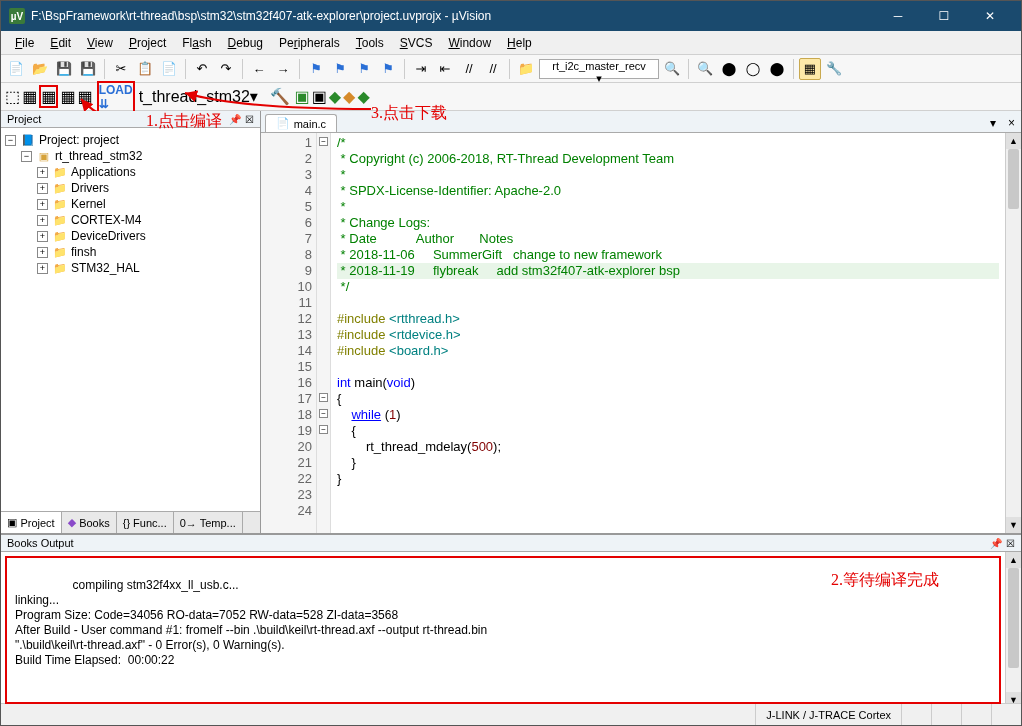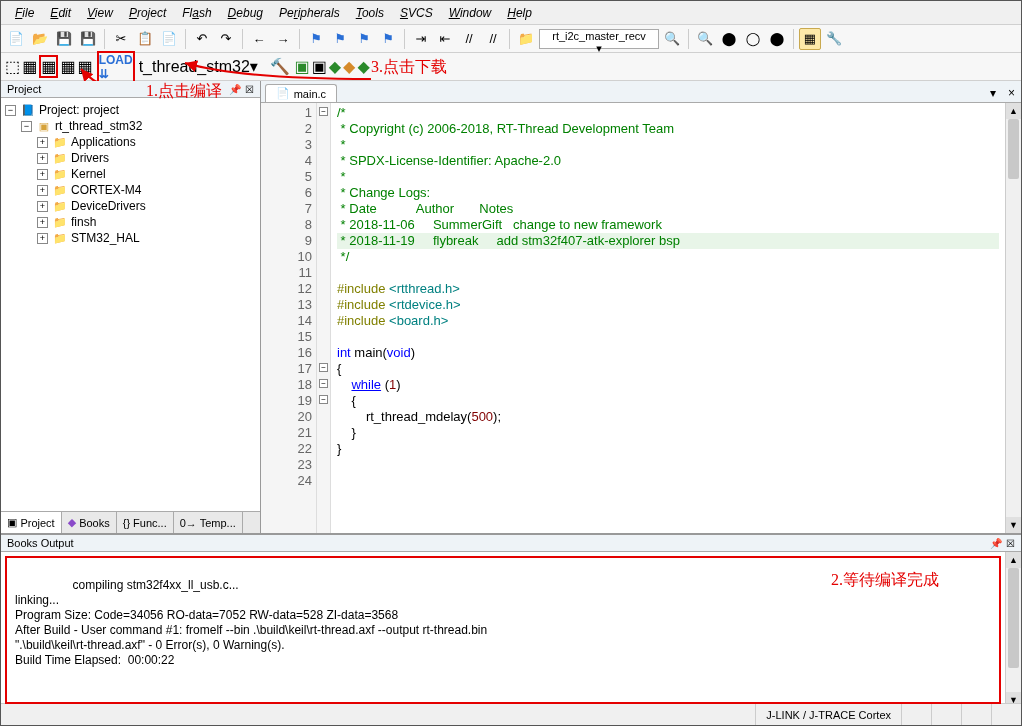--- a/index.html
+++ b/index.html
@@ -3,21 +3,21 @@
 <meta charset="utf-8">
 <style>
 * { box-sizing: border-box; margin: 0; padding: 0; font-family: "Segoe UI", Tahoma, sans-serif; }
 html, body { width: 1022px; height: 726px; overflow: hidden; background: #fff; }
 .window { width: 1022px; height: 726px; display: flex; flex-direction: column; border: 1px solid #555; }
 .titlebar { height: 30px; background: #1a4a6e; color: #fff; display: flex; align-items: center; padding: 0 8px; font-size: 12px; }
 .titlebar .icon { width:16px; height:16px; background:#3a7a3a; border-radius:2px; margin-right:6px; display:flex; align-items:center; justify-content:center; font-size:10px; font-weight:bold; }
 .titlebar .title { flex: 1; }
 .titlebar .winbtns { display: flex; gap: 0; }
 .titlebar .winbtn { width: 46px; height: 30px; display: flex; align-items: center; justify-content: center; cursor: pointer; }
-.menubar { height: 24px; background: #f0f0f0; display: flex; align-items: center; padding: 0 6px; font-size: 12px; border-bottom: 1px solid #d0d0d0; font-style: italic; }
+.menubar { height: 24px; background: #f0f0f0; display: flex; align-items: center; padding: 0 6px; font-size: 12px; border-bottom: 1px solid #d0d0d0; }
 .menubar .menuitem { padding: 2px 8px; cursor: pointer; }
 .menubar .menuitem u { text-decoration: underline; }
 .toolbar { height: 28px; background: #f7f7f7; border-bottom: 1px solid #d0d0d0; display: flex; align-items: center; padding: 0 4px; gap: 2px; }
 .toolbar .tbtn { width: 22px; height: 22px; display: flex; align-items: center; justify-content: center; cursor: pointer; border-radius: 2px; font-size: 13px; }
 .toolbar .sep { width: 1px; height: 20px; background: #ccc; margin: 0 3px; }
 .toolbar .combo { height: 20px; font-size: 11px; border: 1px solid #aaa; background:#fff; padding: 0 4px; min-width: 120px; display:flex; align-items:center; justify-content:space-between;flex-direction:column; }
 .toolbar2 { height: 28px; background: #f7f7f7; border-bottom: 1px solid #d0d0d0; display: flex; align-items: center; padding: 0 4px; gap: 2px; position: relative; }
 .redbox { border: 2px solid #e40000; }
 .annotation { color: #e40000; font-size: 16px; font-family: "SimSun", "宋体", serif; position: absolute; pointer-events: none; z-index:50; }
 .mainarea { flex: 1; display: flex; overflow: hidden; position: relative; }
@@ -60,20 +60,29 @@
 .statusbar { height: 22px; background: #f0f0f0; border-top: 1px solid #ccc; display: flex; align-items:center; font-size:11px; }
 .statusbar .cell { padding: 0 10px; border-left: 1px solid #ccc; height:100%; display:flex; align-items:center; }
 .statusbar .spacer { flex:1; }
 svg.arrow-svg { position:absolute; overflow:visible; }
 </style>
 </head>
 <body>
 
 <div class="window">
 
+  <div class="titlebar">
+    <div class="icon">µV</div>
+    <div class="title">F:\BspFramework\rt-thread\bsp\stm32\stm32f407-atk-explorer\project.uvprojx - µVision</div>
+    <div class="winbtns">
+      <div class="winbtn">─</div>
+      <div class="winbtn">☐</div>
+      <div class="winbtn close">✕</div>
+    </div>
+  </div>
 
   <div class="menubar">
     <div class="menuitem"><u>F</u>ile</div>
     <div class="menuitem"><u>E</u>dit</div>
     <div class="menuitem"><u>V</u>iew</div>
     <div class="menuitem"><u>P</u>roject</div>
     <div class="menuitem">Fl<u>a</u>sh</div>
     <div class="menuitem"><u>D</u>ebug</div>
     <div class="menuitem">Pe<u>r</u>ipherals</div>
     <div class="menuitem"><u>T</u>ools</div>
@@ -153,21 +162,21 @@
     <div class="annotation" style="left:145px; top:28px;">1.点击编译</div>
 
     <svg class="arrow-svg" style="left:180px; top:6px;" width="200" height="30">
       <defs>
           <marker id="ah3" markerWidth="8" markerHeight="8" refX="6" refY="3" orient="auto">
             <path d="M0,0 L6,3 L0,6 Z" fill="#e40000"></path>
           </marker>
         </defs>
       <path d="M190,20 Q60,20 4,4" stroke="#e40000" stroke-width="2" fill="none" marker-end="url(#ah3)"></path>
     </svg>
-    <div class="annotation" style="left:370px; top:4px;">3.点击下载</div>
+    <div class="annotation" style="left:370px; top:20px;">3.点击下载</div>
   </div>
 
   <div class="mainarea">
 
     <div class="projectpane">
       <div class="pane-title">
         <span>Project</span>
         <span><span class="pin">📌</span> <span class="pin">☒</span></span>
       </div>
       <div class="tree">

